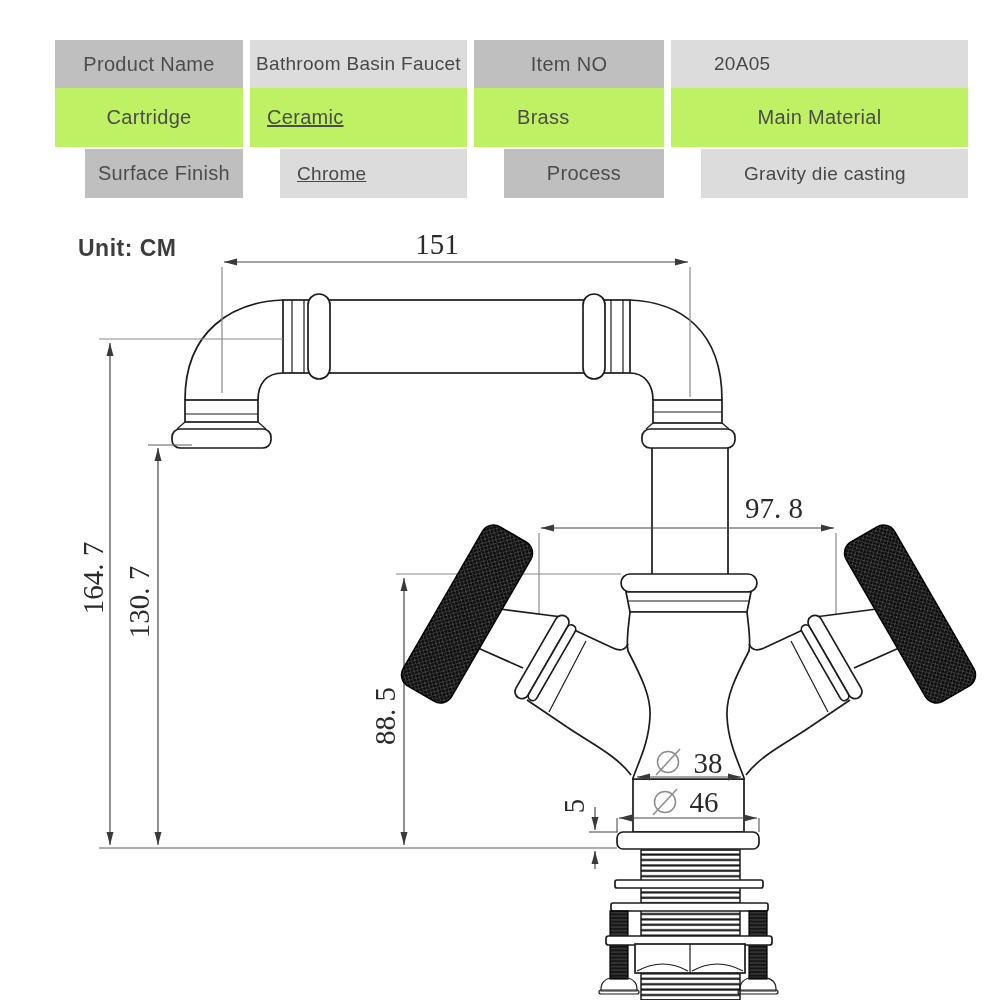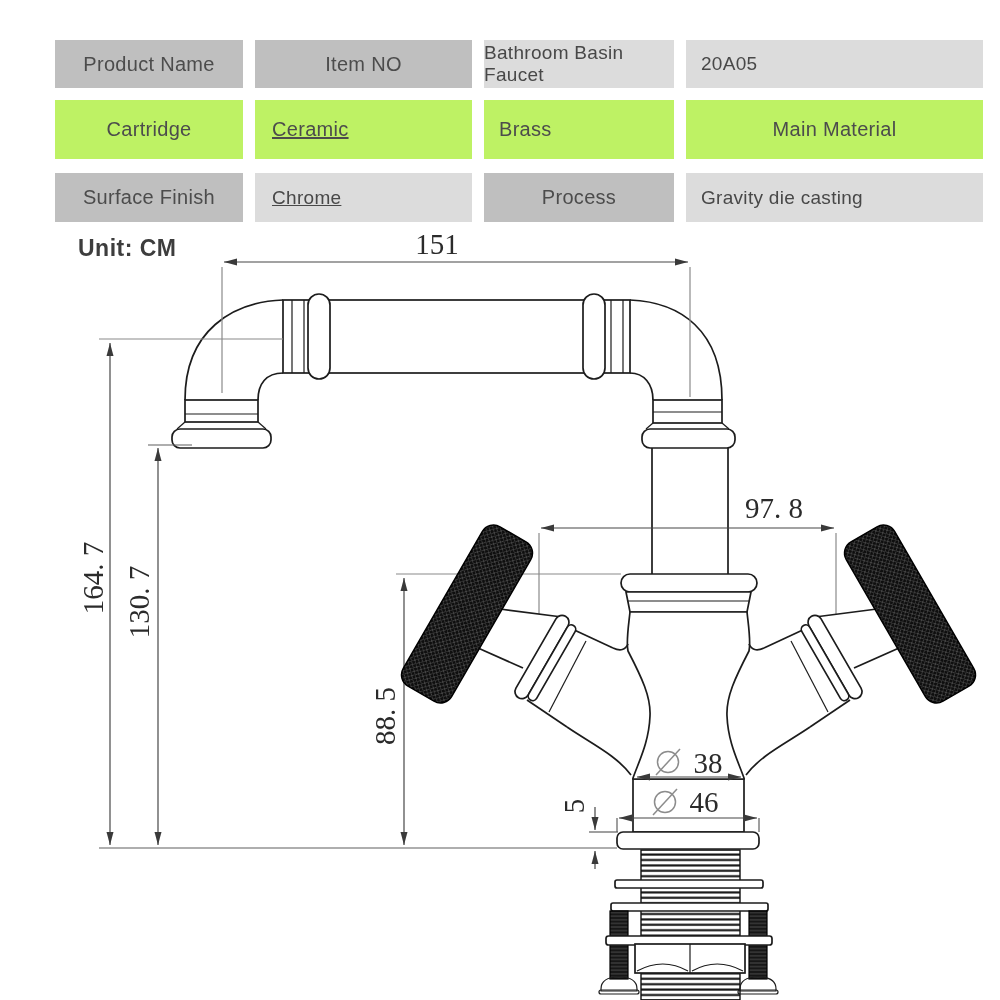--- a/index.html
+++ b/index.html
@@ -1,51 +1,51 @@
 <!DOCTYPE html>
 <html><head>
 <meta charset="utf-8">
 <style>
   html,body{margin:0;padding:0;background:#ffffff;}
   .page{position:relative;width:1000px;height:1000px;background:#fff;overflow:hidden;
         font-family:"Liberation Sans",sans-serif;}
   
   .spec-table{position:absolute;left:55px;top:40px;width:910px;
     display:grid;grid-template-columns:188px 217px 190px 297px;
-    grid-template-rows:48px 59px 51px;column-gap:7px;gap:12px;}
+    grid-template-rows:48px 59px 51px;column-gap:7px;}
   .cell{display:flex;align-items:center;justify-content:center;
         color:#4c4c4c;font-size:20px;letter-spacing:.3px;font-weight:400;}
   .cell.hdr{background:#bfbfbf;}
   .cell.val{background:#dcdcdc;font-size:19px;color:#484848;}
   .cell.plain{background:#bef264;}
   .cell.left17{justify-content:flex-start;padding-left:17px;text-decoration:underline;}
-  .cell.left27{justify-content:flex-start;padding-left:15px;}
-  .row3{border-top:2px solid #fff;}
+  .cell.left27{justify-content:flex-start;padding-left:43px;}
+  .row3{border-top:2px solid #fff;margin-left:30px;}
   
   svg{position:absolute;left:0;top:0;}
   .part{fill:#ffffff;stroke:#1c1c1c;stroke-width:1.7;}
   .pline{fill:none;stroke:#1c1c1c;stroke-width:1.7;}
   .thin{fill:none;stroke:#1c1c1c;stroke-width:1.2;}
   .dim{stroke:#474747;stroke-width:1.2;fill:none;}
   .ext{stroke:#8a8a8a;stroke-width:1.2;fill:none;}
   .ext2{stroke:#5f5f5f;stroke-width:1.2;fill:none;}
   .dimtxt{font-family:"Liberation Serif",serif;font-size:29px;fill:#2b2b2b;}
   .unittxt{font-family:"Liberation Sans",sans-serif;font-size:23px;font-weight:600;
            fill:#3d3d3d;letter-spacing:.5px;}
   .phi{stroke:#8c8c8c;stroke-width:1.5;fill:none;}
 </style>
 </head>
 <body>
 
 <div class="page">
 
   <div class="spec-table">
     <div class="cell hdr">Product Name</div>
+    <div class="cell val">Bathroom Basin Faucet</div>
     <div class="cell hdr">Item NO</div>
-    <div class="cell val">Bathroom Basin Faucet</div>
     <div class="cell val left27">20A05</div>
 
     <div class="cell plain">Cartridge</div>
     <div class="cell plain left17">Ceramic</div>
     <div class="cell plain left27">Brass</div>
     <div class="cell plain">Main Material</div>
 
     <div class="cell hdr row3">Surface Finish</div>
     <div class="cell val row3 left17">Chrome</div>
     <div class="cell hdr row3">Process</div>

